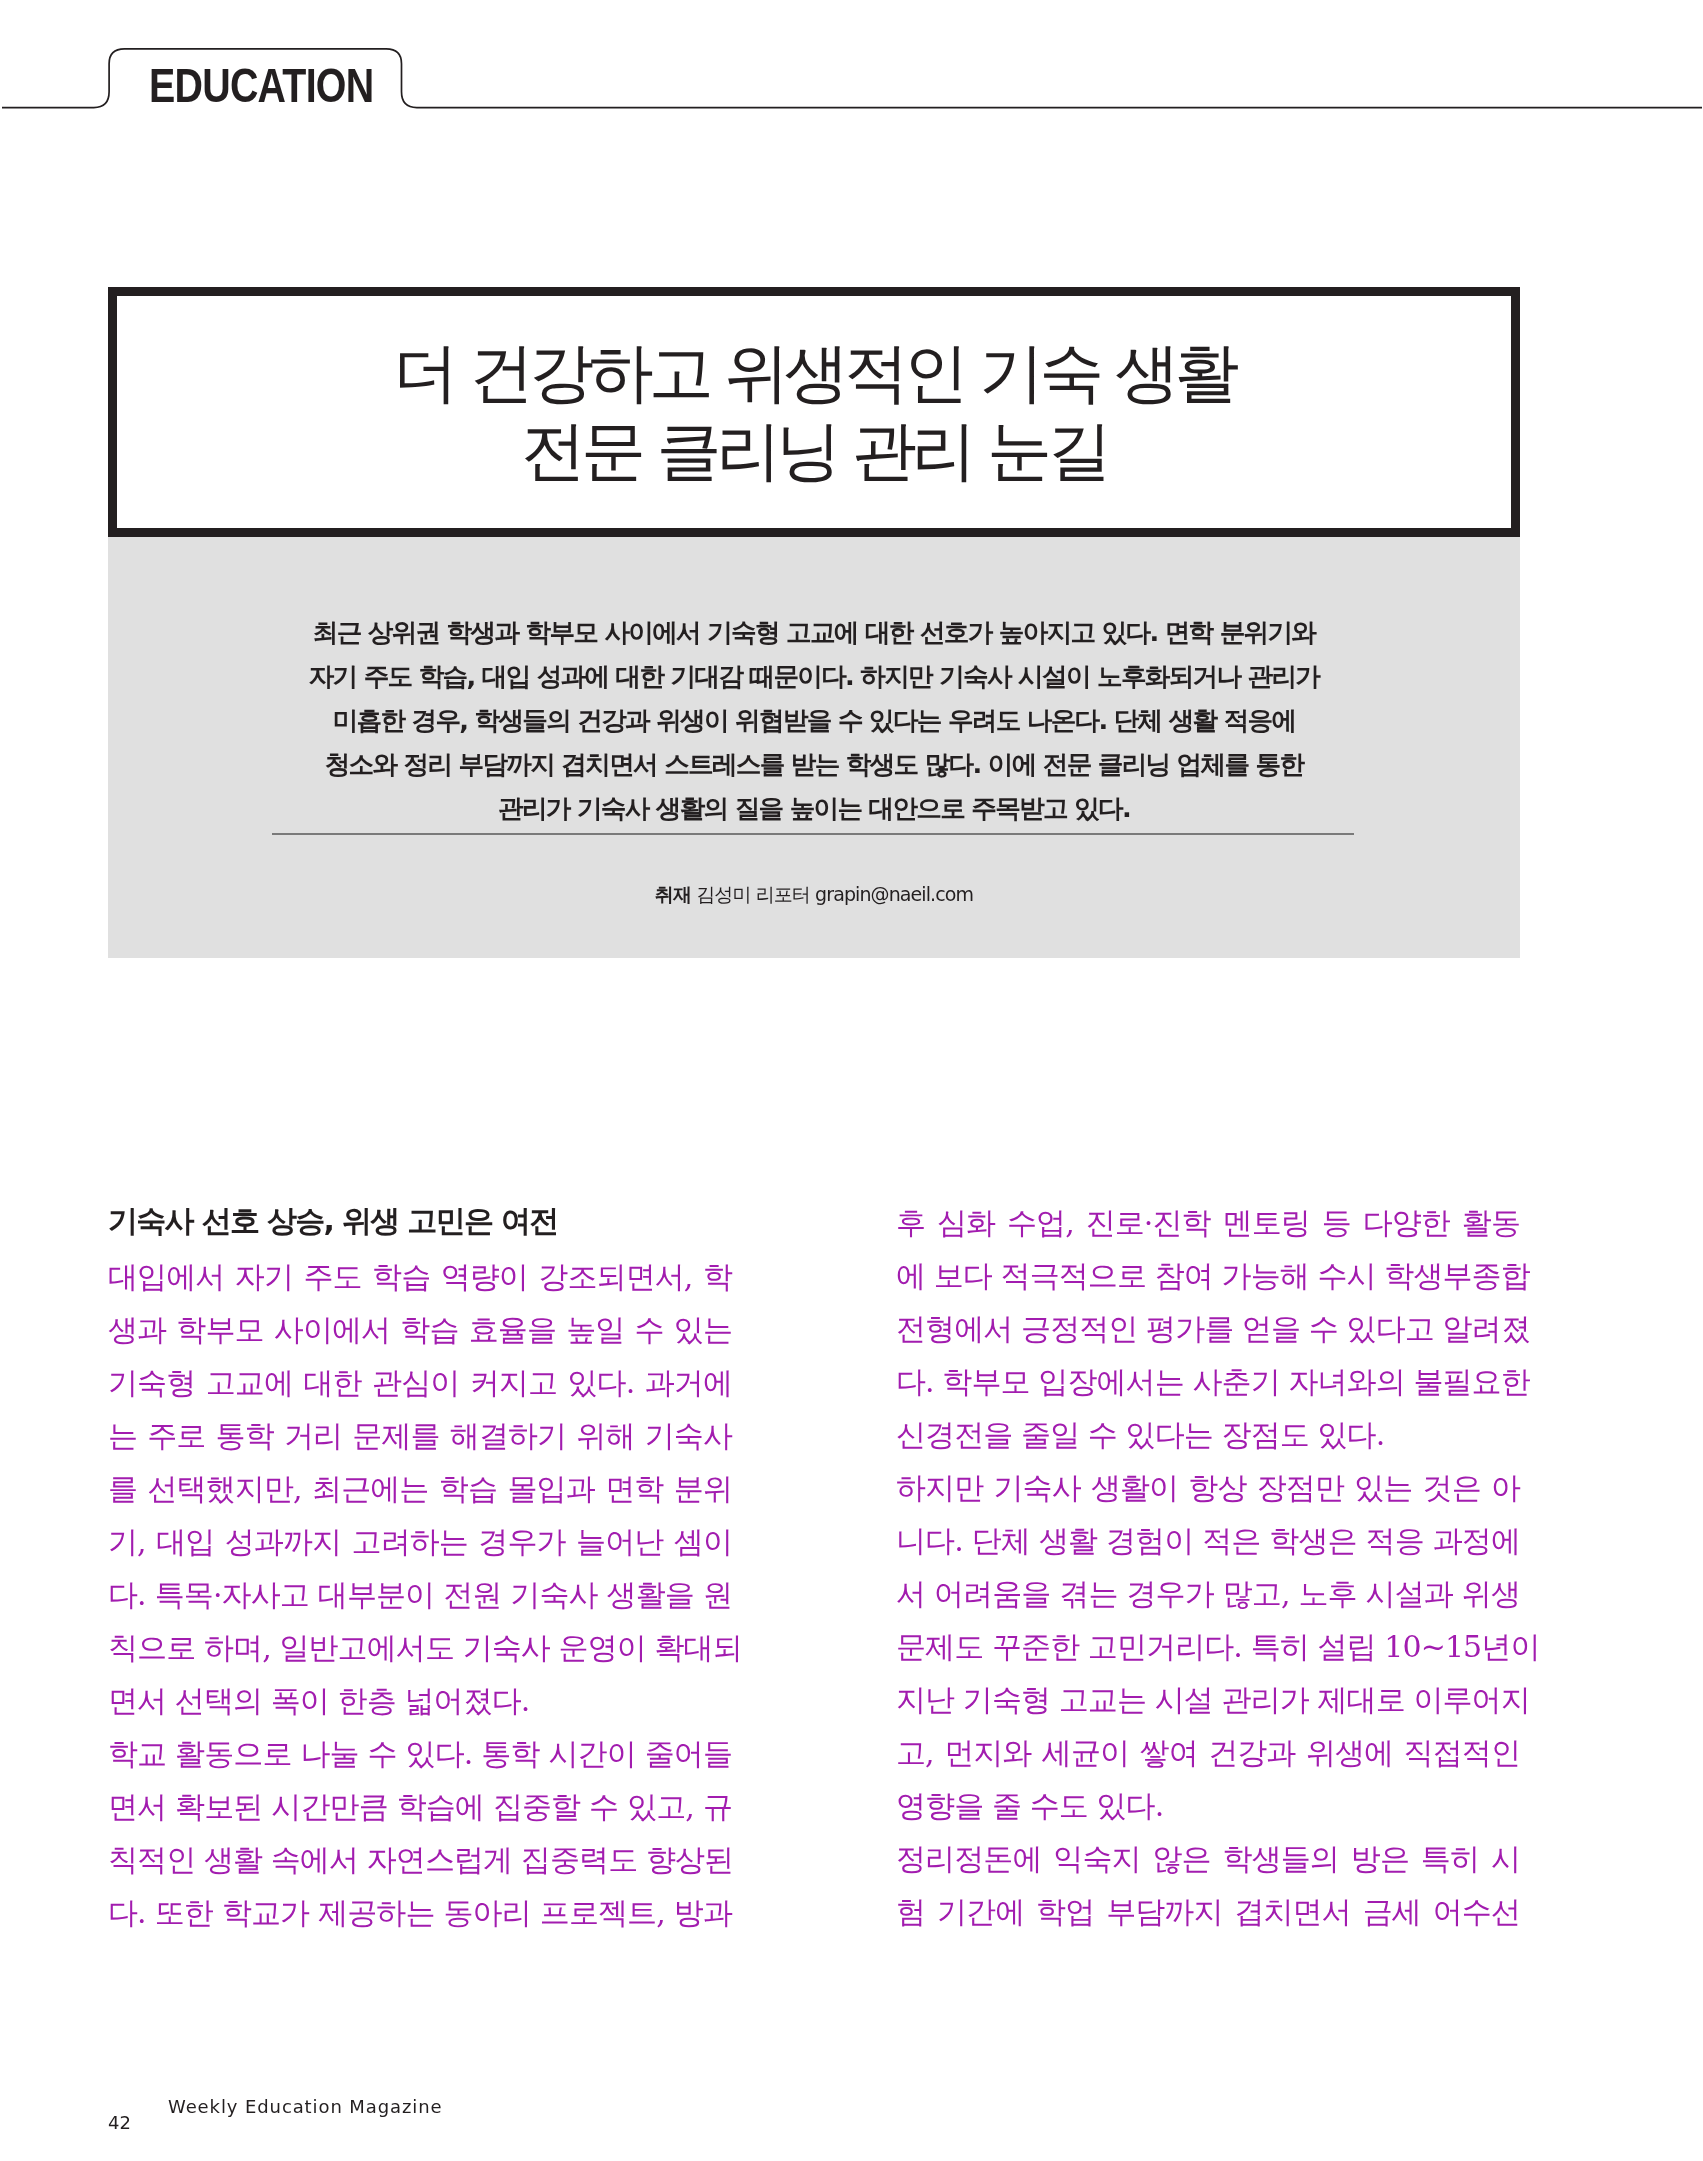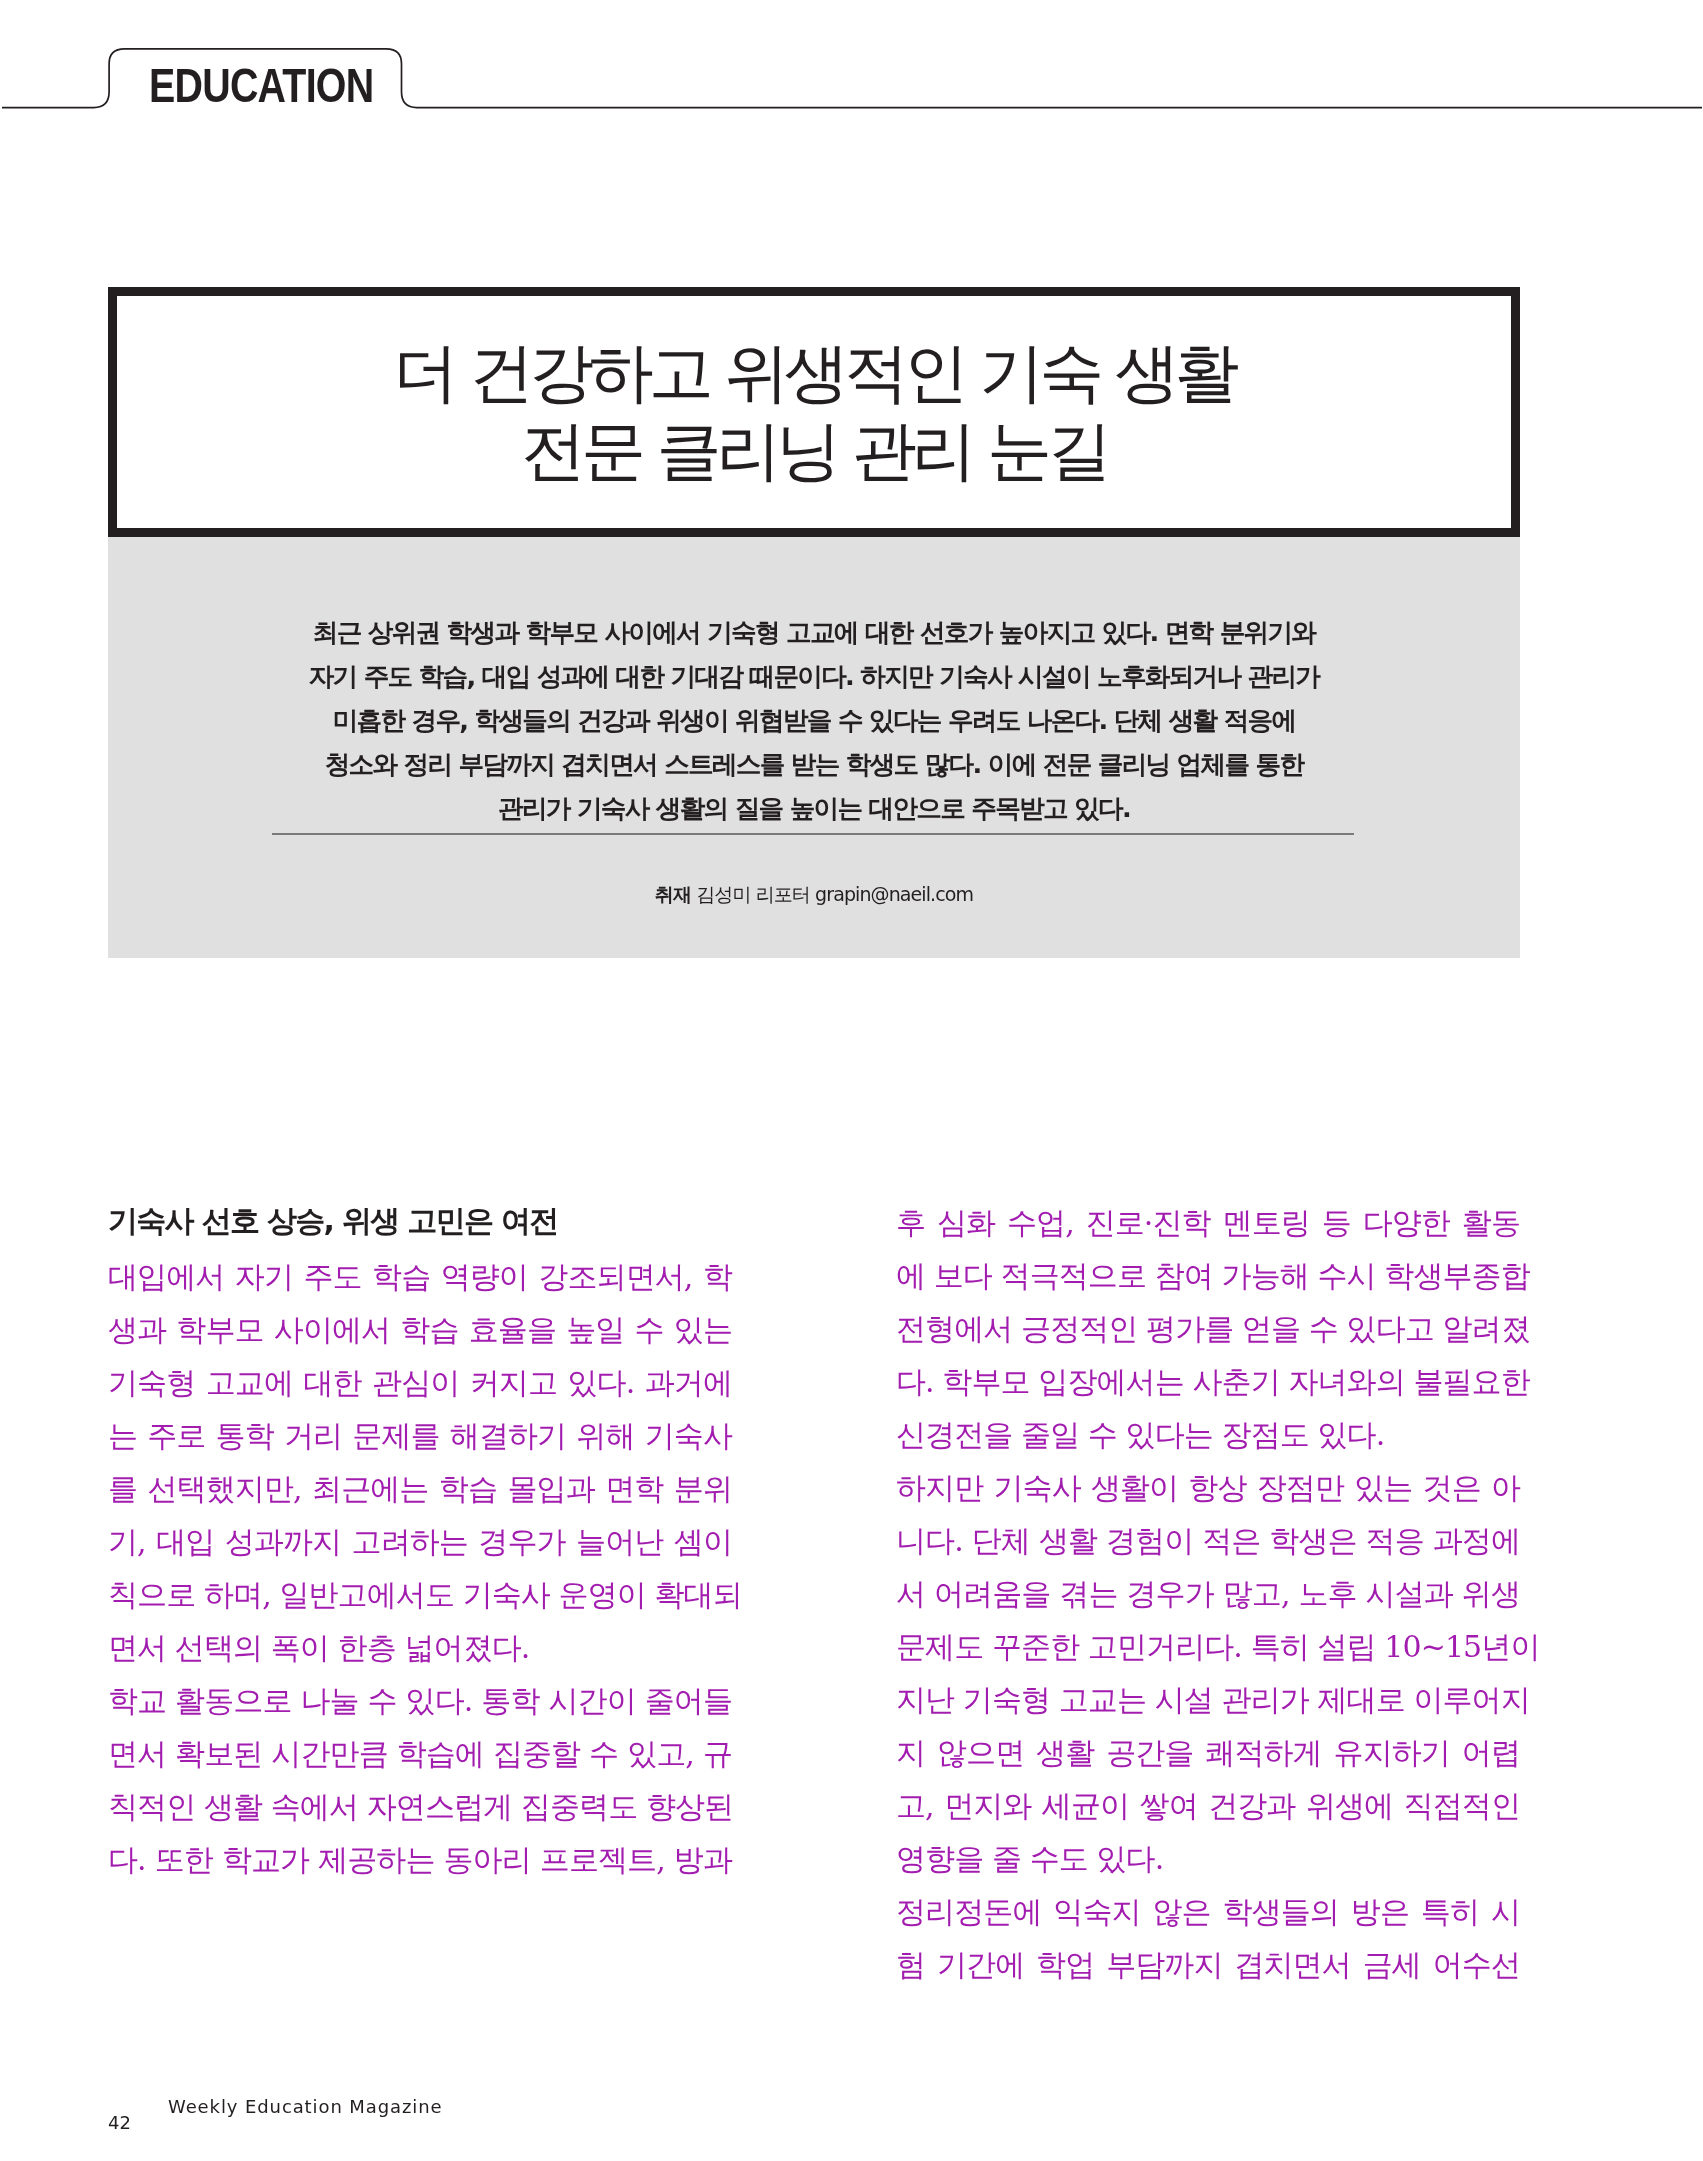--- a/index.html
+++ b/index.html
@@ -102,40 +102,40 @@
 </div>
 
 <div class="column left">
   <div class="subheading">기숙사 선호 상승, 위생 고민은 여전</div>
   <div class="body-line">대입에서 자기 주도 학습 역량이 강조되면서, 학</div>
   <div class="body-line">생과 학부모 사이에서 학습 효율을 높일 수 있는</div>
   <div class="body-line">기숙형 고교에 대한 관심이 커지고 있다. 과거에</div>
   <div class="body-line">는 주로 통학 거리 문제를 해결하기 위해 기숙사</div>
   <div class="body-line">를 선택했지만, 최근에는 학습 몰입과 면학 분위</div>
   <div class="body-line">기, 대입 성과까지 고려하는 경우가 늘어난 셈이</div>
+  <div class="body-line">다. 특목·자사고 대부분이 전원 기숙사 생활을 원</div>
   <div class="body-line">칙으로 하며, 일반고에서도 기숙사 운영이 확대되</div>
   <div class="body-line last">면서 선택의 폭이 한층 넓어졌다.</div>
   <div class="body-line">학교 활동으로 나눌 수 있다. 통학 시간이 줄어들</div>
   <div class="body-line">면서 확보된 시간만큼 학습에 집중할 수 있고, 규</div>
   <div class="body-line">칙적인 생활 속에서 자연스럽게 집중력도 향상된</div>
   <div class="body-line">다. 또한 학교가 제공하는 동아리 프로젝트, 방과</div>
 </div>
 
 <div class="column right" style="top: 1196px;">
   <div class="body-line">후 심화 수업, 진로·진학 멘토링 등 다양한 활동</div>
   <div class="body-line">에 보다 적극적으로 참여 가능해 수시 학생부종합</div>
   <div class="body-line">전형에서 긍정적인 평가를 얻을 수 있다고 알려졌</div>
   <div class="body-line">다. 학부모 입장에서는 사춘기 자녀와의 불필요한</div>
   <div class="body-line last">신경전을 줄일 수 있다는 장점도 있다.</div>
   <div class="body-line">하지만 기숙사 생활이 항상 장점만 있는 것은 아</div>
   <div class="body-line">니다. 단체 생활 경험이 적은 학생은 적응 과정에</div>
   <div class="body-line">서 어려움을 겪는 경우가 많고, 노후 시설과 위생</div>
   <div class="body-line">문제도 꾸준한 고민거리다. 특히 설립 10~15년이</div>
   <div class="body-line">지난 기숙형 고교는 시설 관리가 제대로 이루어지</div>
-  <div class="body-line">지 않으면 생활 공간을 쾌적하게 유지하기 어렵</div>
   <div class="body-line">고, 먼지와 세균이 쌓여 건강과 위생에 직접적인</div>
   <div class="body-line last">영향을 줄 수도 있다.</div>
   <div class="body-line">정리정돈에 익숙지 않은 학생들의 방은 특히 시</div>
   <div class="body-line">험 기간에 학업 부담까지 겹치면서 금세 어수선</div>
 </div>
 
 <div class="footer">
   <span class="page-number">42</span>
   <span class="magazine-name">Weekly Education Magazine</span>
 </div>

